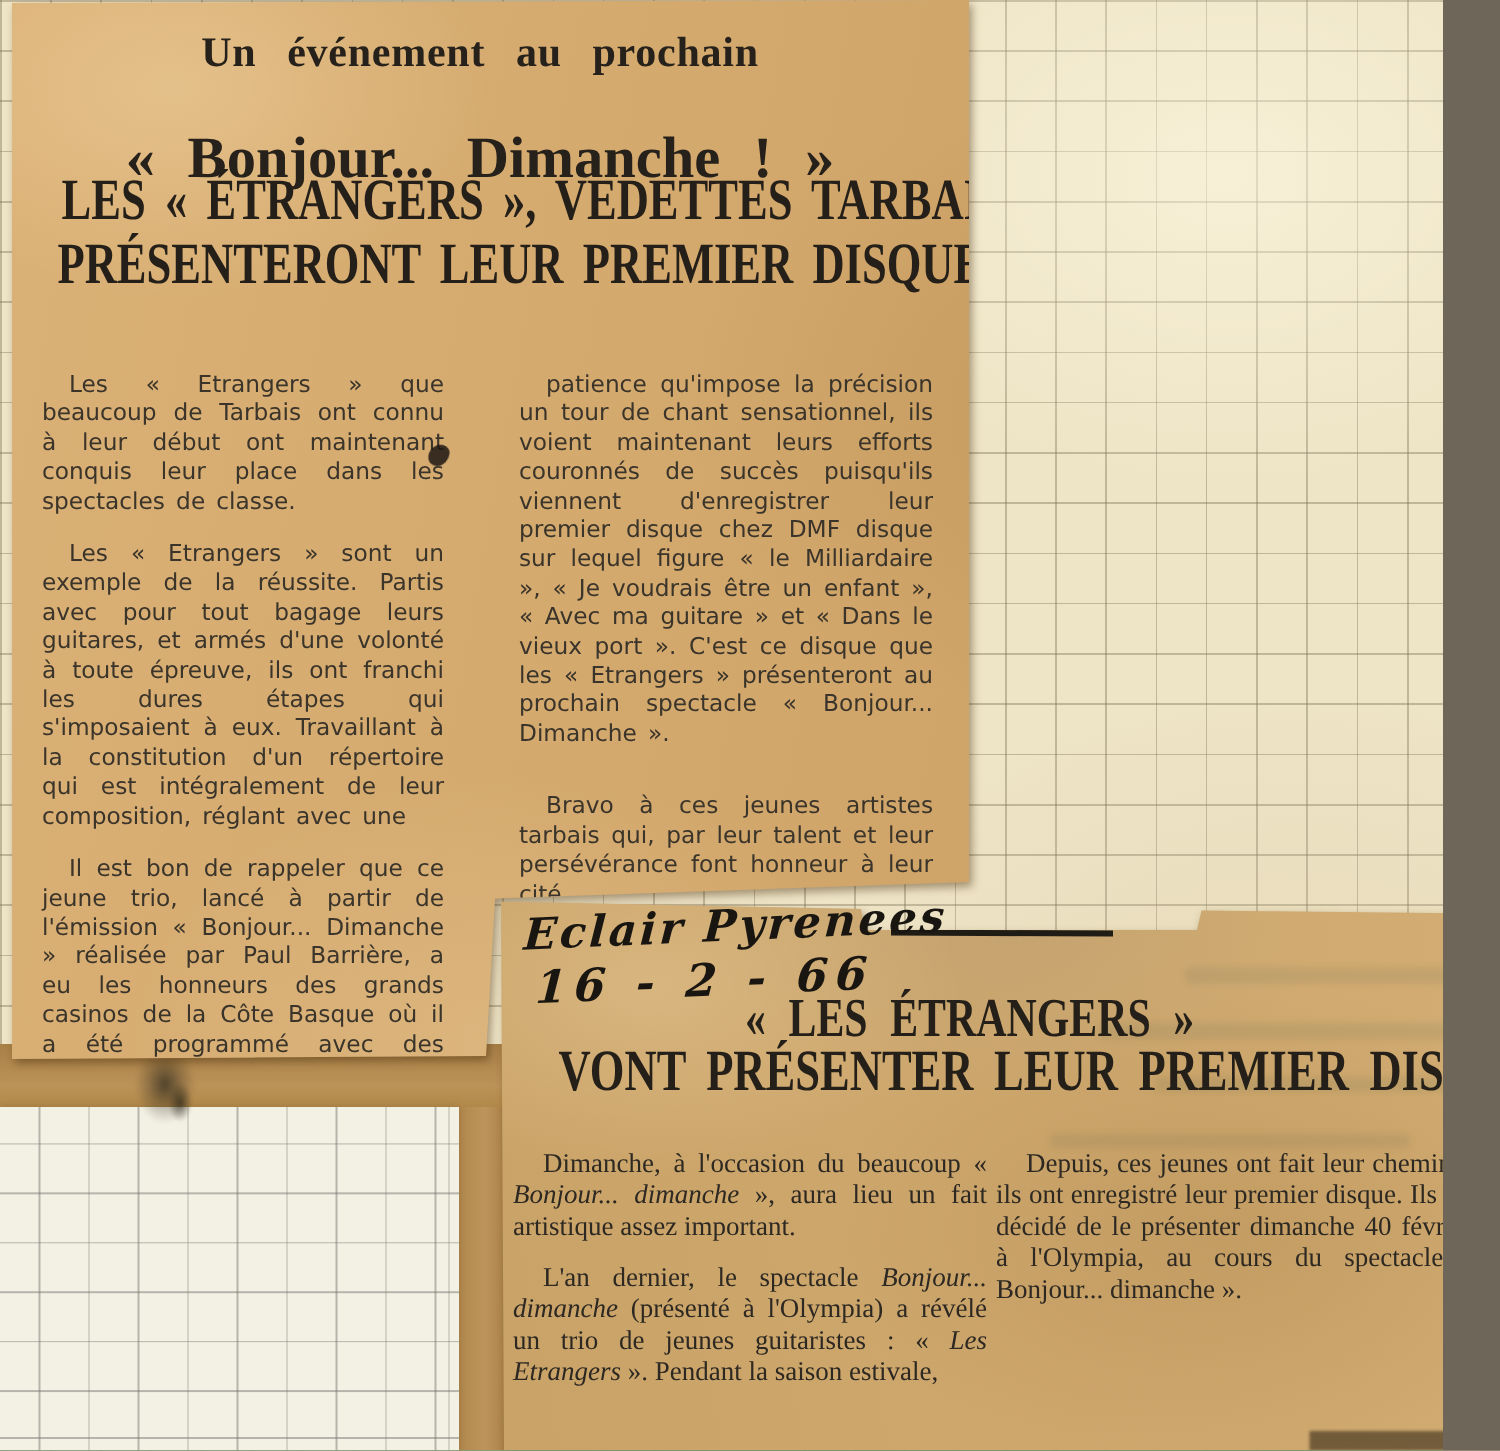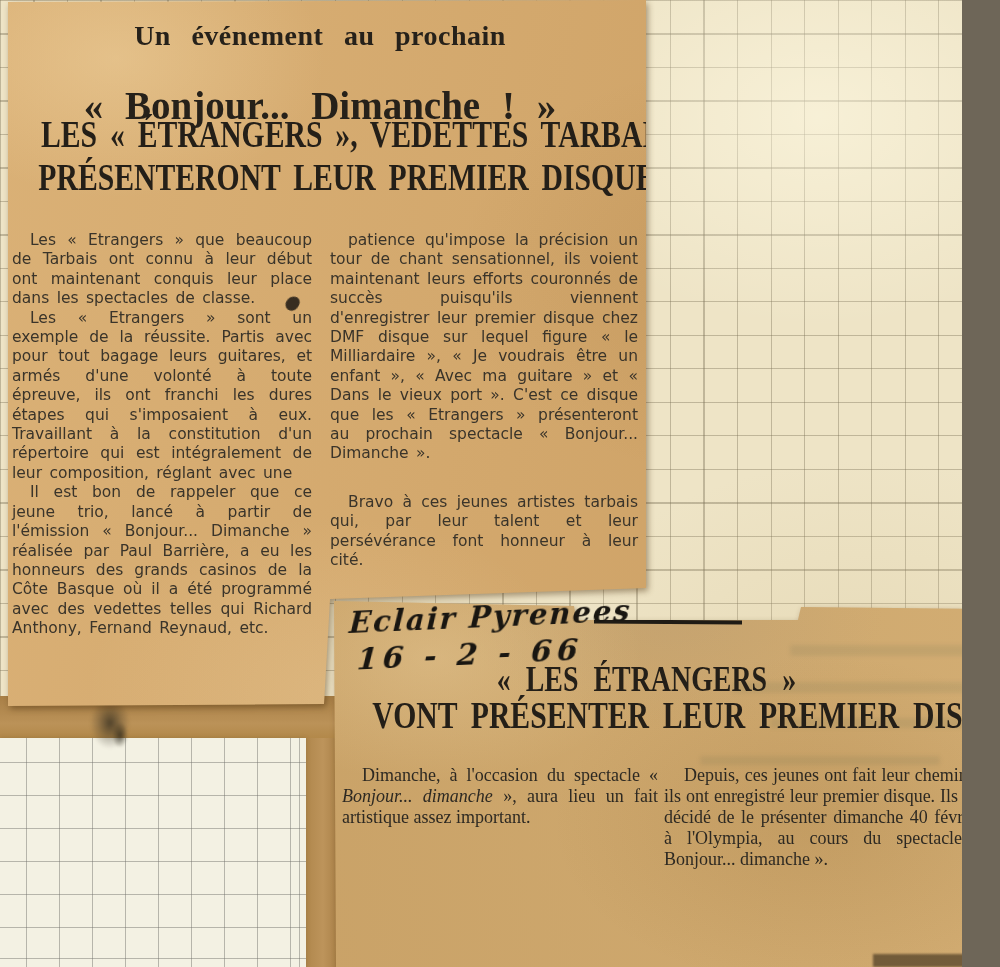--- a/index.html
+++ b/index.html
@@ -52,21 +52,21 @@
   .ctr{position:absolute;text-align:center;color:#26211a;}
   .kicker{font-family:"Liberation Serif",serif;font-weight:bold;}
   .kicker1{left:10px;top:20px;width:620px;font-size:28px;word-spacing:13px;letter-spacing:.5px;}
   .kicker2{left:10px;top:62px;width:620px;font-size:39px;word-spacing:12px;margin-top:21px;}
   .headline{font-family:"Liberation Serif",serif;font-weight:bold;color:#241f18;}
   .cond{display:inline-block;transform:scale(.9,1.18);transform-origin:center;white-space:nowrap;}
   .thead1{left:4px;top:116px;width:640px;font-size:33px;word-spacing:6px;}
   .thead2{left:4px;top:159px;width:640px;font-size:33px;word-spacing:6px;}
   .news-col{position:absolute;top:231px;text-align:justify;color:#3a342a;
     font-family:"DejaVu Sans",sans-serif;font-size:15.5px;line-height:19.4px;word-spacing:2.5px;}
-  .news-col p{margin:0;text-indent:18px;}
+  .news-col p{margin:16px;text-indent:18px;}
   .tcolL{left:12px;width:300px;}
   .tcolR{left:330px;width:308px;}
   .tcolR p + p{margin-top:29px;}
   .ink-blob{position:absolute;left:286px;top:296px;width:13px;height:15px;border-radius:60% 40% 55% 45%;
     background:rgba(28,24,18,.85);filter:blur(.4px);transform:rotate(25deg);}
 
   .rule{position:absolute;left:594px;top:620px;width:148px;height:4px;background:#1f1b15;transform:rotate(.3deg);}
   .bhead1{left:336px;top:645px;width:620px;font-size:31px;word-spacing:9px;margin-top:16px;}
   .bhead2{left:336px;top:697px;width:640px;font-size:33px;word-spacing:7px;}
   .serif-col{position:absolute;top:765px;text-align:justify;color:#2d2922;
@@ -142,21 +142,22 @@
       <div class="ghost g4"></div>
 
       <div class="ctr headline bhead1">
         <span class="cond">« LES ÉTRANGERS »</span>
       </div>
       <div class="ctr headline bhead2">
         <span class="cond">VONT PRÉSENTER LEUR PREMIER DISQUE</span>
       </div>
 
       <div class="serif-col bcolL">
-        <p><span>Dimanche, à l'occasion du spectacle « </span><span class="it">Bonjour... dimanche</span><span> », aura lieu un fait artistique assez important.</span></p>
+        <p><span>Dimanche, à l'occasion du beaucoup « </span><span class="it">Bonjour... dimanche</span><span> », aura lieu un fait artistique assez important.</span></p>
+        <p><span>L'an dernier, le spectacle </span><span class="it">Bonjour... dimanche</span><span> (présenté à l'Olympia) a révélé un trio de jeunes guitaristes : « </span><span class="it">Les Etrangers</span><span> ». Pendant la saison estivale,</span></p>
       </div>
 
       <div class="serif-col bcolR">
         <p><span>Depuis, ces jeunes ont fait leur chemin et ils ont enregistré leur premier disque. Ils ont décidé de le présenter dimanche 40 février, à l'Olympia, au cours du spectacle « Bonjour... dimanche ».</span></p>
       </div>
 
       <div class="bottom-dark"></div>
     </div>
   </div>
 

